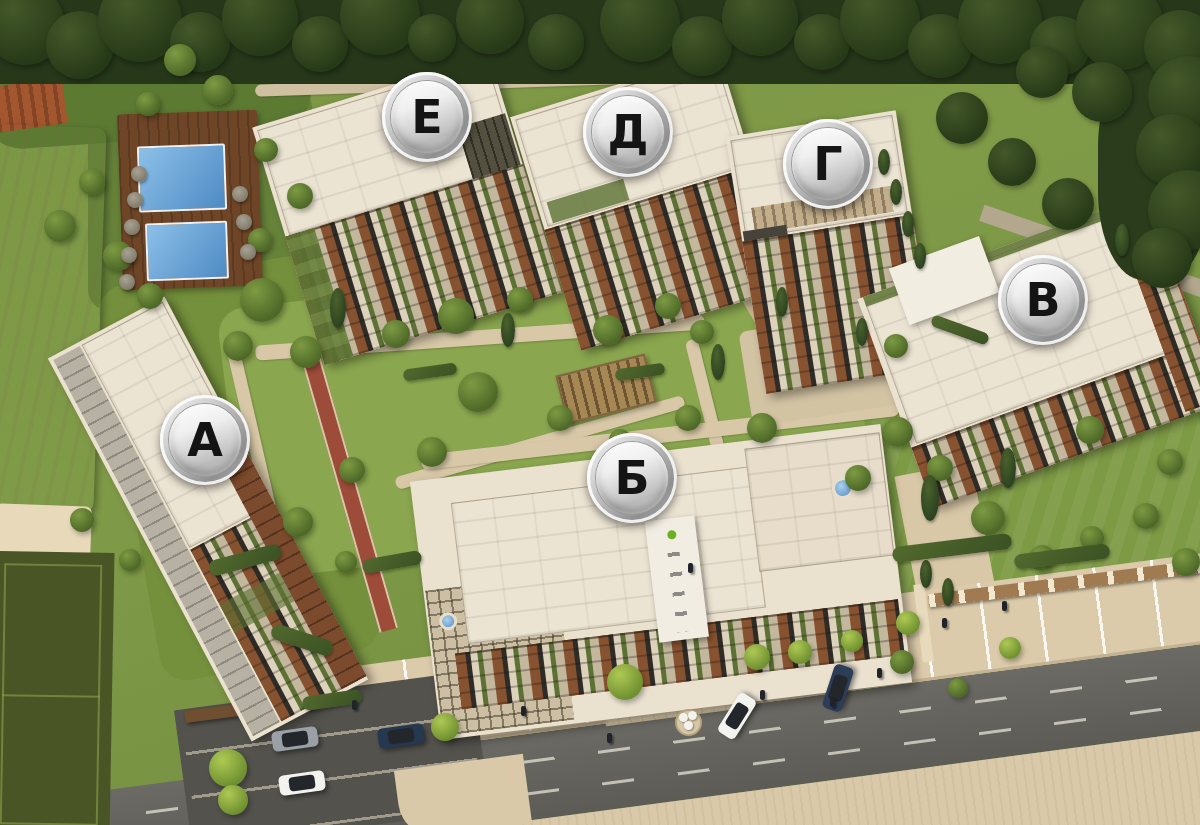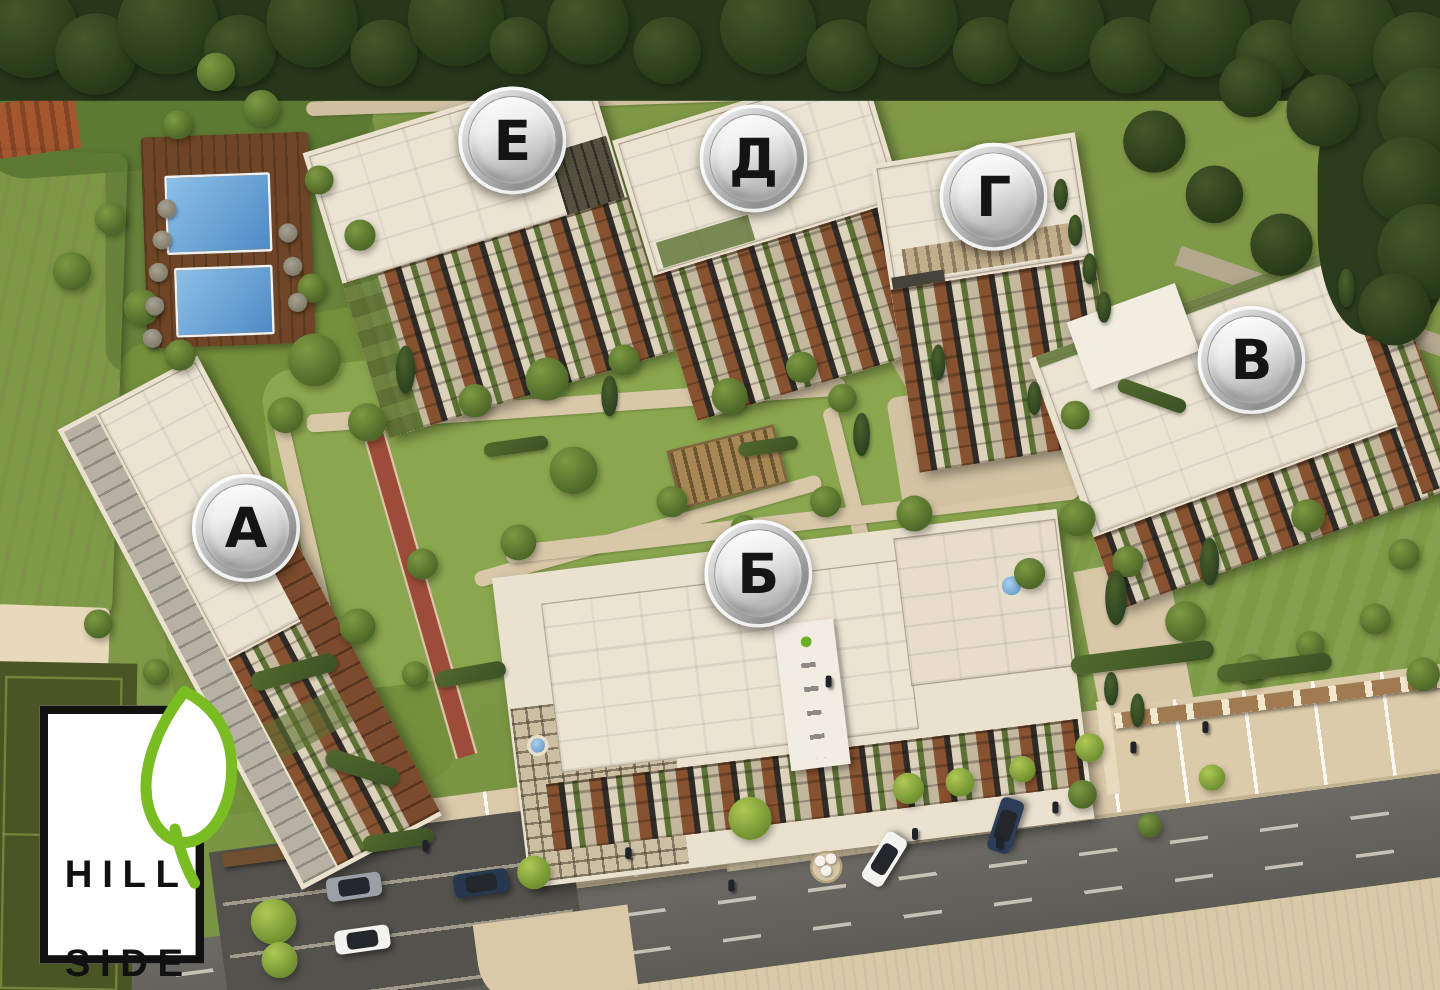--- a/index.html
+++ b/index.html
@@ -444,21 +444,13 @@
         <div class="badge-inner">Г</div>
       </div>
       <div class="badge" style="left: 583px; top: 87px;">
         <div class="badge-inner">Д</div>
       </div>
       <div class="badge" style="left: 382px; top: 72px;">
         <div class="badge-inner">Е</div>
       </div>
     </div>
 
-  <div id="logo">
-    <svg viewBox="0 0 100 168">
-      <path d="M49 8 C27 36 11 74 20 104 C26 124 41 134 55 130 C75 124 89 97 87 64 C85 38 70 18 49 8 Z" fill="#ffffff" stroke="#79bd23" stroke-width="9" stroke-linejoin="round"></path>
-      <path d="M41 120 C45 138 49 150 57 164" fill="none" stroke="#79bd23" stroke-width="9" stroke-linecap="round"></path>
-    </svg>
-    <div class="txt"><span>HILL</span><br>
-      <span>SIDE</span></div>
-  </div>
 </div>
 
 </body></html>

